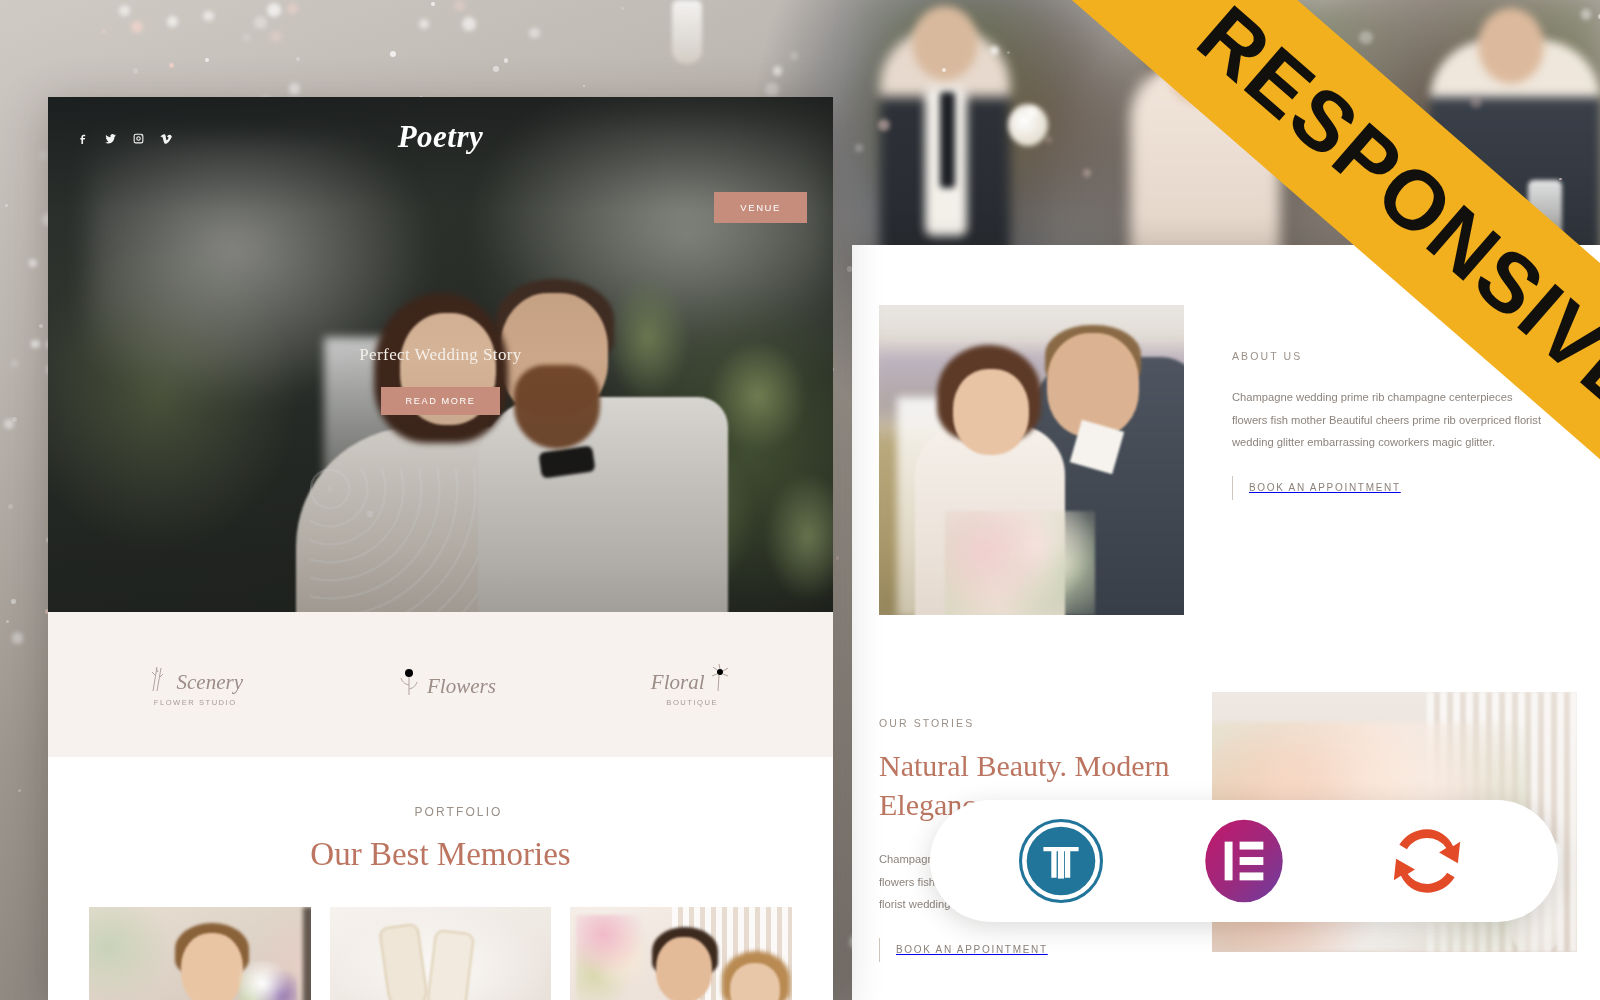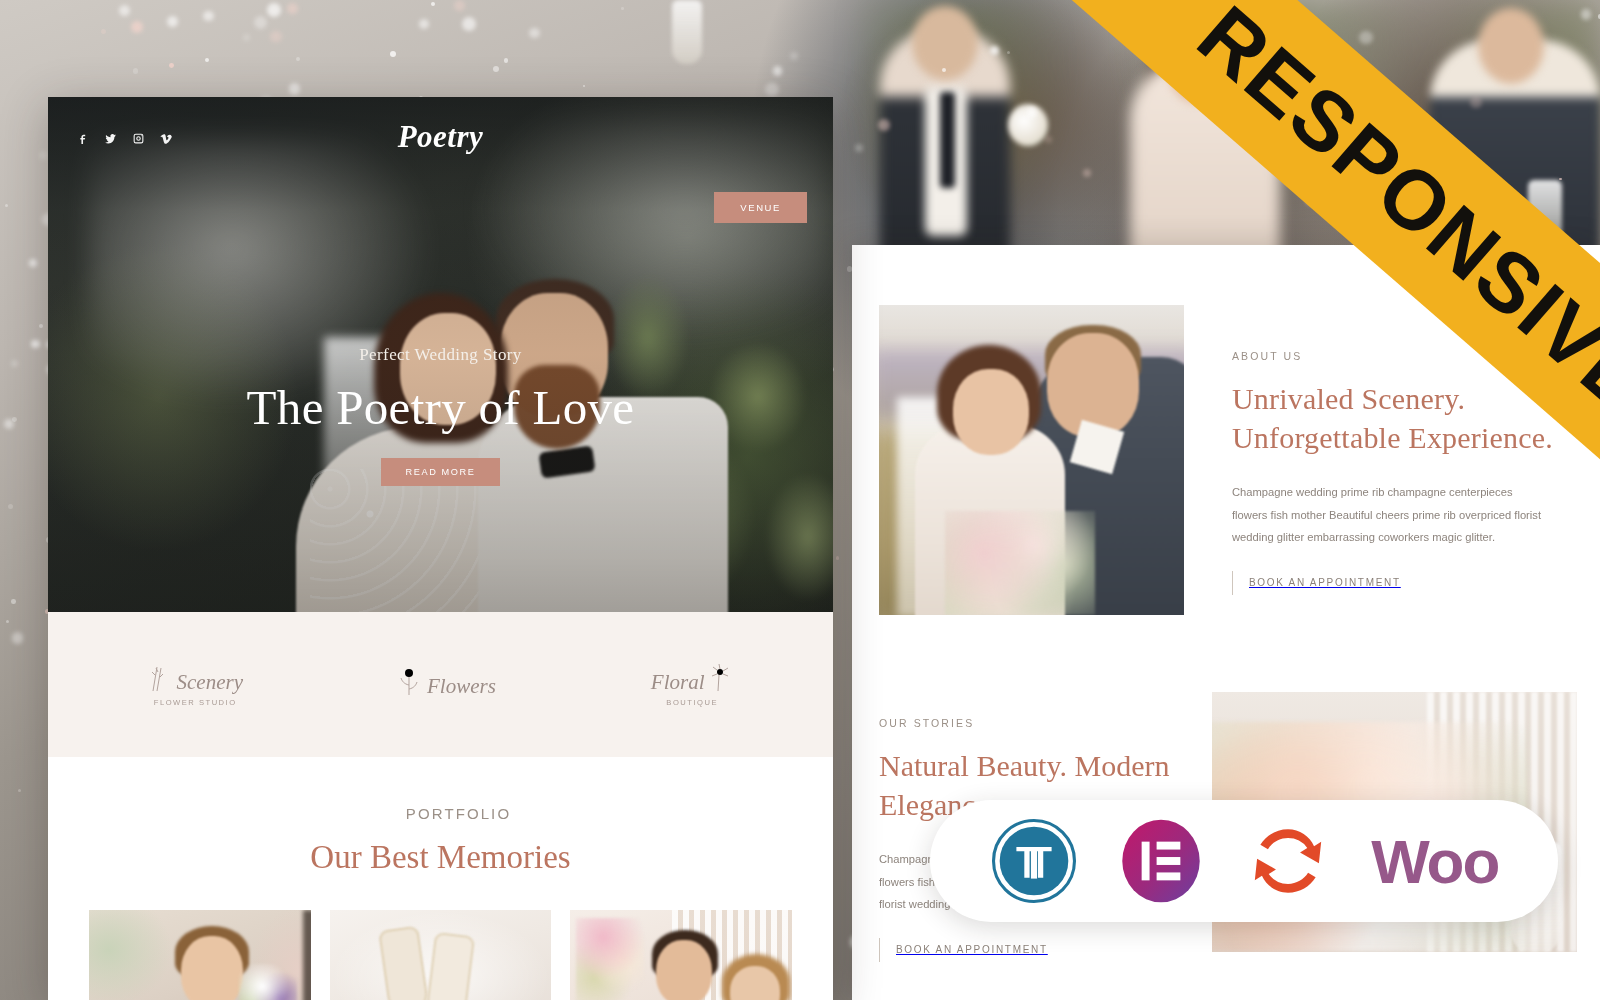--- a/index.html
+++ b/index.html
@@ -245,21 +245,21 @@
     color:#9c8d87; }
   .logo-script{ font-family:"Liberation Serif", serif; font-style:italic; font-size:21px;
     color:#9c8d87; line-height:1; white-space:nowrap;}
   .logo-sub{ font-size:7.6px; letter-spacing:1.5px; color:#a99b95; margin-top:5px; text-transform:uppercase;}
   .sprig{ width:26px; height:30px; }
   .sprig path, .sprig line { stroke:#b2a39d; fill:none; stroke-width:1; }
   .logo-row{ display:flex; align-items:flex-end; gap:3px;}
 
   
   .portfolio{ position:relative; width:785px; background:#fff; padding-top:48px; text-align:center; }
-  .pf-eyebrow{ font-size:15px; letter-spacing:2.1px; color:#9b9087; text-transform:uppercase;margin-left:36px; }
+  .pf-eyebrow{ font-size:12px; letter-spacing:2.1px; color:#9b9087; text-transform:uppercase;margin-left:36px; }
   .pf-title{ font-family:"Liberation Serif", serif; font-weight:normal; font-size:33px; color:#bb7560; margin-top:17px; }
   .pf-grid{ margin-top:34px; display:flex; gap:19px; padding:0 41px; }
   .pf-card{ flex:1; height:110px; overflow:hidden; position:relative; background:#eee6df; }
   .pf1{ background:
       radial-gradient(ellipse 90px 80px at 20px 40px, #c9d3b9 0%, rgba(201,211,185,0) 70%),
       radial-gradient(ellipse 70px 90px at 210px 60px, #e6cfc6 0%, rgba(230,207,198,0) 70%),
       linear-gradient(160deg,#e7ded2 0%, #dcd0c4 60%, #cfc2b4 100%);}
   .pf1 .h{ position:absolute; left:92px; top:26px; width:62px; height:74px; background:#e9c5a4; border-radius:46%; filter:blur(1px);}
   .pf1 .hr{ position:absolute; left:86px; top:16px; width:74px; height:52px; background:#8a6239; border-radius:50% 50% 28% 28%; filter:blur(1.6px);}
   .pf1 .b{ position:absolute; left:150px; top:54px; width:58px; height:56px;
@@ -580,21 +580,20 @@
       <div class="groom-head"></div>
       <div class="groom-collar"></div>
     <div class="bride"></div>
       <div class="bride-hair"></div>
       <div class="bride-head"></div>
     <div class="bouquet"></div>
   </div>
 
   <div class="about-copy">
     <div class="eyebrow">ABOUT US</div>
-    <h2 class="about-h2">Unrivaled Scenery. Unforgettable Experience.</h2>
     <p class="about-p">Champagne wedding prime rib champagne centerpieces flowers fish mother Beautiful cheers prime rib overpriced florist wedding glitter embarrassing coworkers magic glitter.</p>
     <a class="btn-link" href="#">
       <span class="rule"></span>
       <span>BOOK AN APPOINTMENT</span>
     </a>
   </div>
 
   <div class="stories">
     <div class="stories-copy">
       <div class="eyebrow">OUR STORIES</div>
@@ -658,21 +657,20 @@
       </div>
 
       <div class="brand">Poetry</div>
 
       <button class="venue-btn">VENUE</button>
 
     </div>
 
     <div class="hero-center">
       <div class="hero-sub">Perfect Wedding Story</div>
-      <h1 class="hero-title">The Poetry of Love</h1>
       <button class="read-more">READ MORE</button>
     </div>
   </div>
 
   <div class="logos">
     <div class="logo-item">
       <div class="logo-row">
         <svg class="sprig" viewBox="0 0 26 30">
             <line x1="5" y1="28" x2="9" y2="4"></line>
             <line x1="9" y1="28" x2="13" y2="5"></line>
@@ -761,16 +759,13 @@
       <rect x="45" y="45.5" width="27" height="9" fill="#ffffff"></rect>
       <rect x="45" y="63" width="27" height="9" fill="#ffffff"></rect>
     </svg>
   </div>
   <div class="badge" title="Regular Updates">
     <svg class="up-ico" viewBox="0 0 100 100">
       <path fill="#e24a28" d="M50 14c13.2 0 24.6 7.9 29.6 19.2l8.1-5.1-2.6 24.4-21.4-12.1 8.2-5.2A27 27 0 0 0 50 24c-9.6 0-18 5-22.8 12.6l-8.6-5C24.9 21.2 36.6 14 50 14z"></path>
       <path fill="#e24a28" d="M50 86c-13.2 0-24.6-7.9-29.6-19.2l-8.1 5.1 2.6-24.4 21.4 12.1-8.2 5.2A27 27 0 0 0 50 76c9.6 0 18-5 22.8-12.6l8.6 5C75.1 78.8 63.4 86 50 86z"></path>
     </svg>
   </div>
-  <div class="badge" title="Woo">
-    <span class="woo-text">Woo</span>
-  </div>
 </div>
 
 </body></html>

